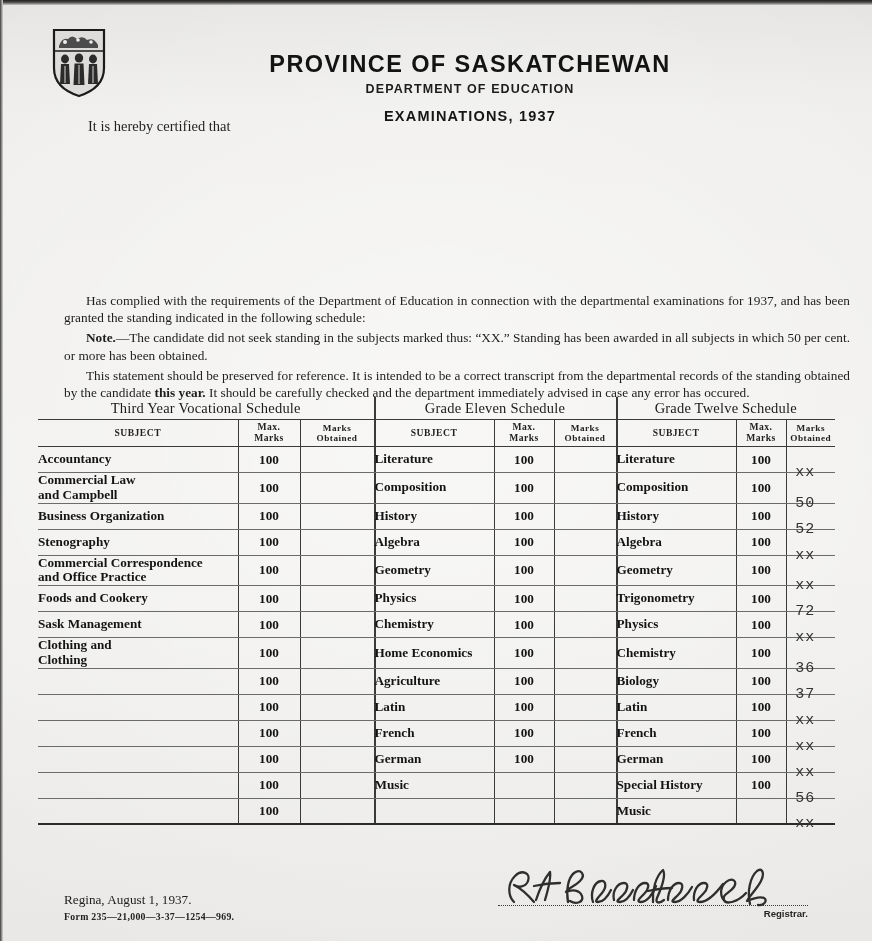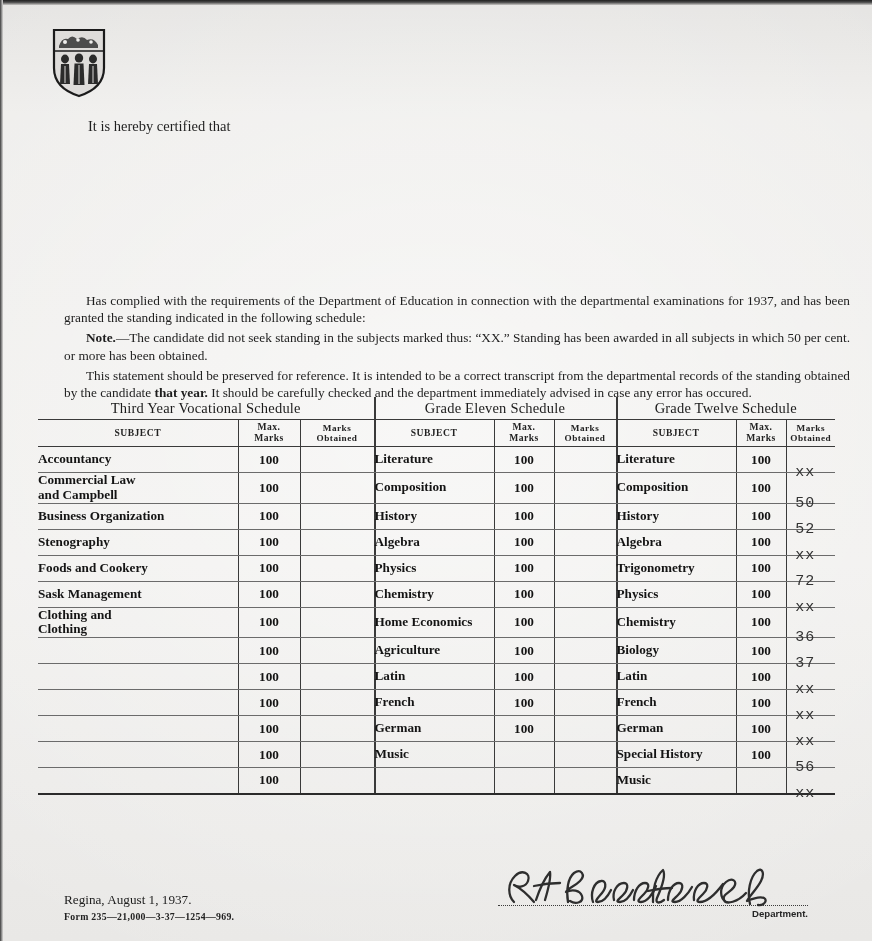--- a/index.html
+++ b/index.html
@@ -272,28 +272,33 @@
           <path d="M37,36 L45,36 L46,56 L36,56 Z"></path>
         </g>
         <g stroke="#dcdad8" stroke-width="1">
           <line x1="13" y1="38" x2="13" y2="55"></line>
           <line x1="27" y1="37" x2="27" y2="56"></line>
           <line x1="41" y1="38" x2="41" y2="55"></line>
         </g>
       </svg>
     </div>
 
+    <div class="hdr">
+      <div class="hdr-main">PROVINCE OF SASKATCHEWAN</div>
+      <div class="hdr-sub">DEPARTMENT OF EDUCATION</div>
+      <div class="hdr-exam">EXAMINATIONS, 1937</div>
+    </div>
 
     <div class="certify">It is hereby certified that</div>
 
 
     <div class="body-text">
       <p>Has complied with the requirements of the Department of Education in connection with the departmental examinations for 1937, and has been granted the standing indicated in the following schedule:</p>
       <p><b>Note.</b><span>—The candidate did not seek standing in the subjects marked thus: “XX.”  Standing has been awarded in all subjects in which 50 per cent. or more has been obtained.</span></p>
-      <p><span>This statement should be preserved for reference.  It is intended to be a correct transcript from the departmental records of the standing obtained by the candidate </span><b>that year.</b><span>  It should be carefully checked and the department immediately advised in case any error has occured.</span></p>
+      <p><span>This statement should be preserved for reference.  It is intended to be a correct transcript from the departmental records of the standing obtained by the candidate </span><b>this year.</b><span>  It should be carefully checked and the department immediately advised in case any error has occured.</span></p>
     </div>
 
     <div class="tbl-wrap">
       <table class="marks">
         <colgroup>
           <col style="width:200px">
             <col style="width:62px">
             <col style="width:74px">
           <col style="width:120px">
             <col style="width:60px">
@@ -413,20 +418,40 @@
               <td class="row-cell-subject rule-hair sep-dbl-left">
                 <span style="display:block">Algebra</span>
               </td>
               <td class="row-cell-max rule-hair sep-left">100</td>
               <td class="row-cell-obt rule-hair sep-left">
                 <span class="obt-mark">xx</span>
               </td>
             </tr>
             <tr style="height: 26px;">
               <td class="row-cell-subject rule-hair ">
+                <span style="display:block">Commercial Correspondence</span>
+                <span style="display:block">and Office Practice</span>
+              </td>
+              <td class="row-cell-max rule-hair sep-left">100</td>
+              <td class="row-cell-obt rule-hair sep-left"></td>
+              <td class="row-cell-subject rule-hair sep-dbl-left">
+                <span style="display:block">Geometry</span>
+              </td>
+              <td class="row-cell-max rule-hair sep-left">100</td>
+              <td class="row-cell-obt rule-hair sep-left"></td>
+              <td class="row-cell-subject rule-hair sep-dbl-left">
+                <span style="display:block">Geometry</span>
+              </td>
+              <td class="row-cell-max rule-hair sep-left">100</td>
+              <td class="row-cell-obt rule-hair sep-left">
+                <span class="obt-mark">xx</span>
+              </td>
+            </tr>
+            <tr style="height: 26px;">
+              <td class="row-cell-subject rule-hair ">
                 <span style="display:block">Foods and Cookery</span>
               </td>
               <td class="row-cell-max rule-hair sep-left">100</td>
               <td class="row-cell-obt rule-hair sep-left"></td>
               <td class="row-cell-subject rule-hair sep-dbl-left">
                 <span style="display:block">Physics</span>
               </td>
               <td class="row-cell-max rule-hair sep-left">100</td>
               <td class="row-cell-obt rule-hair sep-left"></td>
               <td class="row-cell-subject rule-hair sep-dbl-left">
@@ -611,17 +636,17 @@
           <path d="M136,38 C136,29 141,21 147,21 C152,21 151,27 146,32 C141,37 138,40 143,40 C149,40 155,32 158,24"></path>
           <path d="M155,40 C154,28 158,14 165,8 C168,13 163,27 159,36 C157,41 161,42 166,38"></path>
           <path d="M150,29 C159,27 167,26 174,26"></path>
           <path d="M170,38 C170,29 175,21 181,21 C186,21 185,28 180,33 C175,38 172,40 177,40 C183,40 190,32 194,25"></path>
           <path d="M196,38 C195,29 200,21 206,21 C211,21 210,27 205,32 C200,37 197,40 202,40 C210,40 219,30 225,22"></path>
           <path d="M228,40 C222,36 221,26 228,20 C234,15 240,19 236,25 C232,31 224,32 226,38 C228,43 240,40 248,31"></path>
           <path d="M252,42 C249,30 252,15 259,9 C264,5 267,11 263,19 C259,27 252,33 249,39 C256,36 262,34 266,36 C270,38 266,44 260,43"></path>
         </g>
       </svg>
       <div class="sig-rule"></div>
-      <div class="sig-title">Department.</div>
+      <div class="sig-title">Registrar.</div>
     </div>
 
   </div>
 </div>
 
 </body></html>

